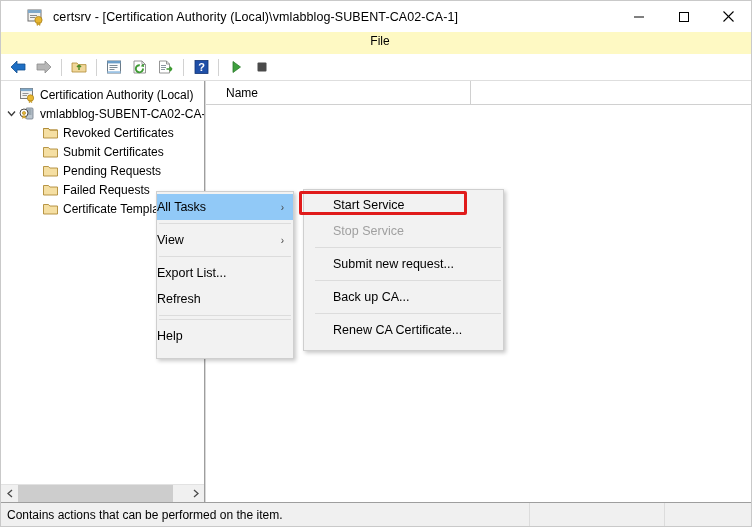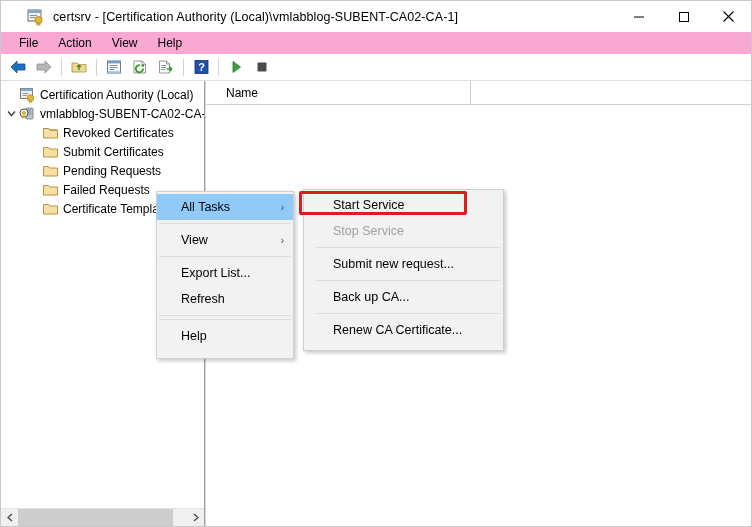--- a/index.html
+++ b/index.html
@@ -59,24 +59,25 @@
     display: flex;
     align-items: center;
     justify-content: center;
   }
   .winbtn svg { display: block; }
 
   
   .menubar {
     height: 22px;
     min-height: 22px;
-    background: #f9a8d4;
+    background: #fef9c3;
     display: flex;
     align-items: center;
     padding-left: 8px;
+    flex-direction: column;
   }
   .menu-item {
     font-size: 12px;
     padding: 2px 10px;
     color: #000000;
     white-space: nowrap;
   }
 
   
   .toolbar {
@@ -242,21 +243,20 @@
     width: 138px; height: 168px;
   }
   #ctx-sub {
     left: 302px; top: 108px;
     width: 201px; height: 162px; padding-left: 9px;
   }
   .mi {
     height: 26px;
     display: flex;
     align-items: center;
-    padding-left: 24px;
     padding-right: 10px;
     font-size: 12.5px;
     color: #000000;
     position: relative;
     box-sizing: border-box;
     white-space: nowrap;
   }
   .mi.sel { background: #91c9f7; }
   .mi.disabled { color: #a0a0a0; }
   .mi .arrow {
@@ -549,14 +549,19 @@
       <div class="msep"></div>
       <div class="mi">
         <span>Renew CA Certificate...</span>
       </div>
     </div>
 
     <div class="redbox"></div>
 
   </div>
 
+  <div class="statusbar">
+    <div class="st-seg st-main">Contains actions that can be performed on the item.</div>
+    <div class="st-seg st-b"></div>
+    <div class="st-seg st-c"></div>
+  </div>
 
 </div>
 
 </body></html>

